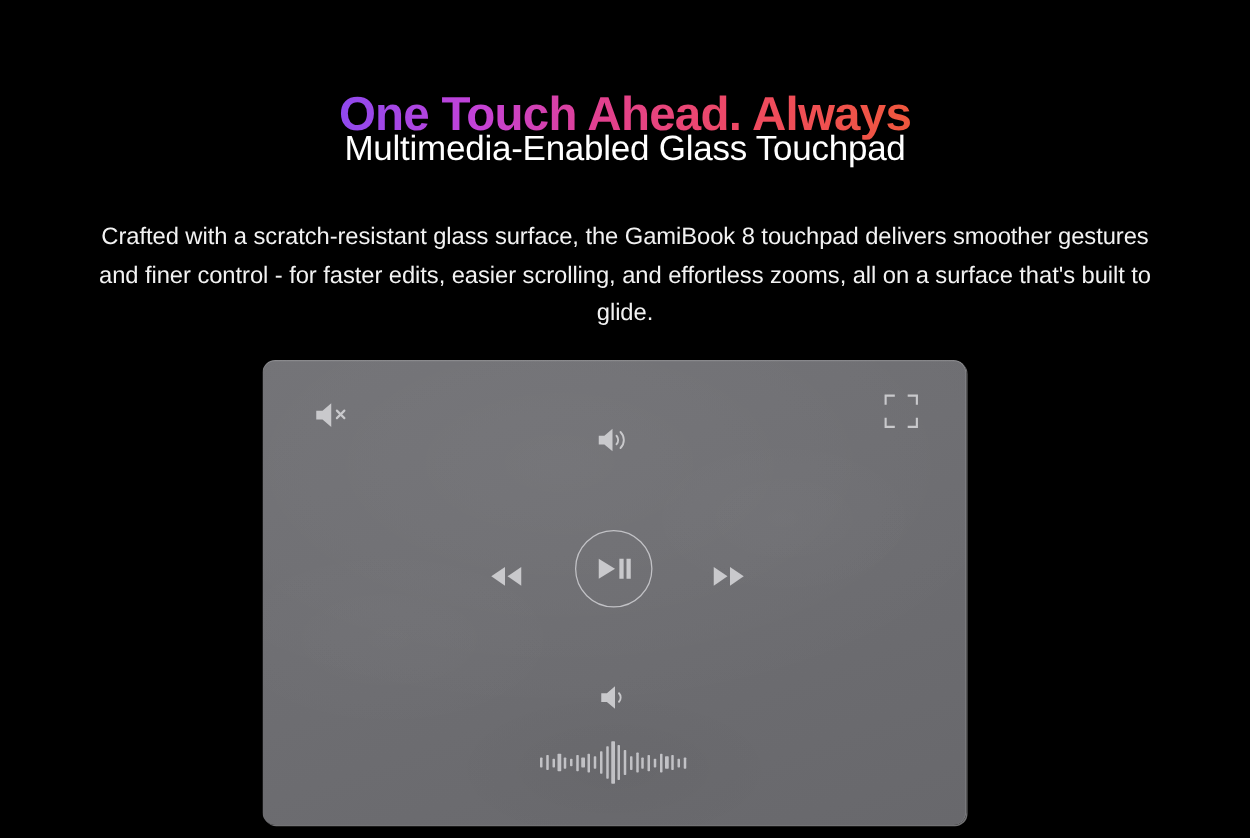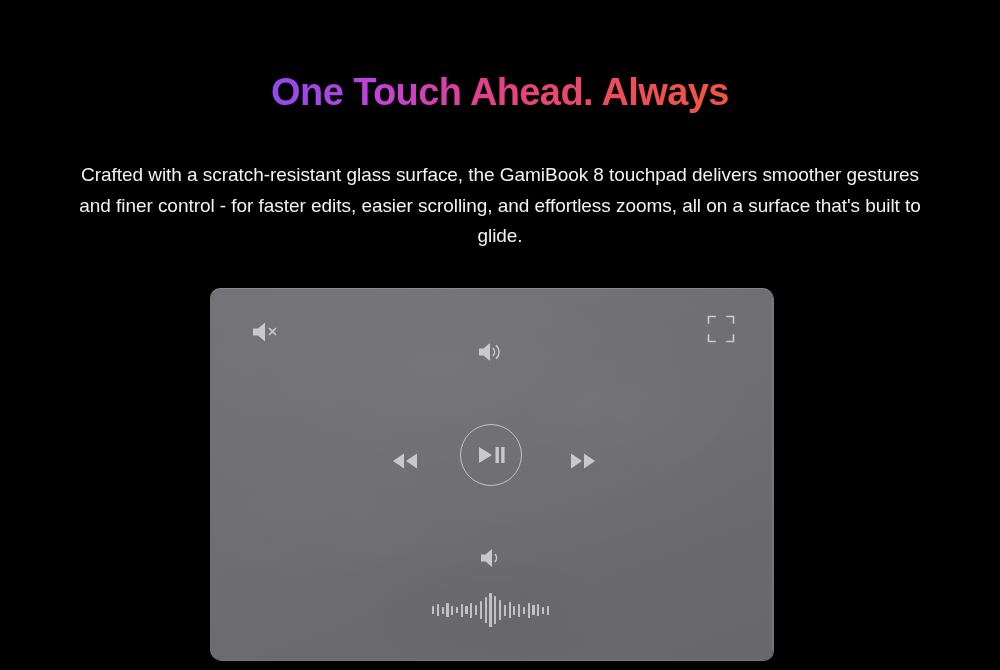--- a/index.html
+++ b/index.html
@@ -63,21 +63,21 @@
     font-size: 28px;
     font-weight: 400;
     letter-spacing: -0.2px;
     line-height: 36px;
     color: #ffffff;
   }
 
   
   .body-copy {
     position: absolute;
-    top: 160px;
+    top: 175px;
     left: 78px;
     width: 844px;
     text-align: center;
     font-size: 19px;
     font-weight: 400;
     line-height: 30.5px;
     letter-spacing: -0.05px;
     color: #f2f2f2;
   }
 
@@ -160,20 +160,21 @@
     background: #c6c6ca;
   }
 </style>
 </head>
 <body>
 
 <div class="page">
 
   <h1 class="headline">One Touch Ahead. Always</h1>
 
+  <h2 class="subheadline">Multimedia-Enabled Glass Touchpad</h2>
 
   <p class="body-copy">Crafted with a scratch-resistant glass surface, the GamiBook 8 touchpad delivers smoother gestures and finer control - for faster edits, easier scrolling, and effortless zooms, all on a surface that's built to glide.</p>
 
   <div class="touchpad-wrap">
     <div class="touchpad">
 
       <div class="glyph pos-mute">
         <svg width="30" height="26" viewBox="0 0 30 26" aria-hidden="true">
           <path d="M3 9.5 H8 L15 3.5 V22.5 L8 16.5 H3 Z" fill="#c9c9cc"></path>
           <g stroke="#c9c9cc" stroke-width="1.7" stroke-linecap="round">

